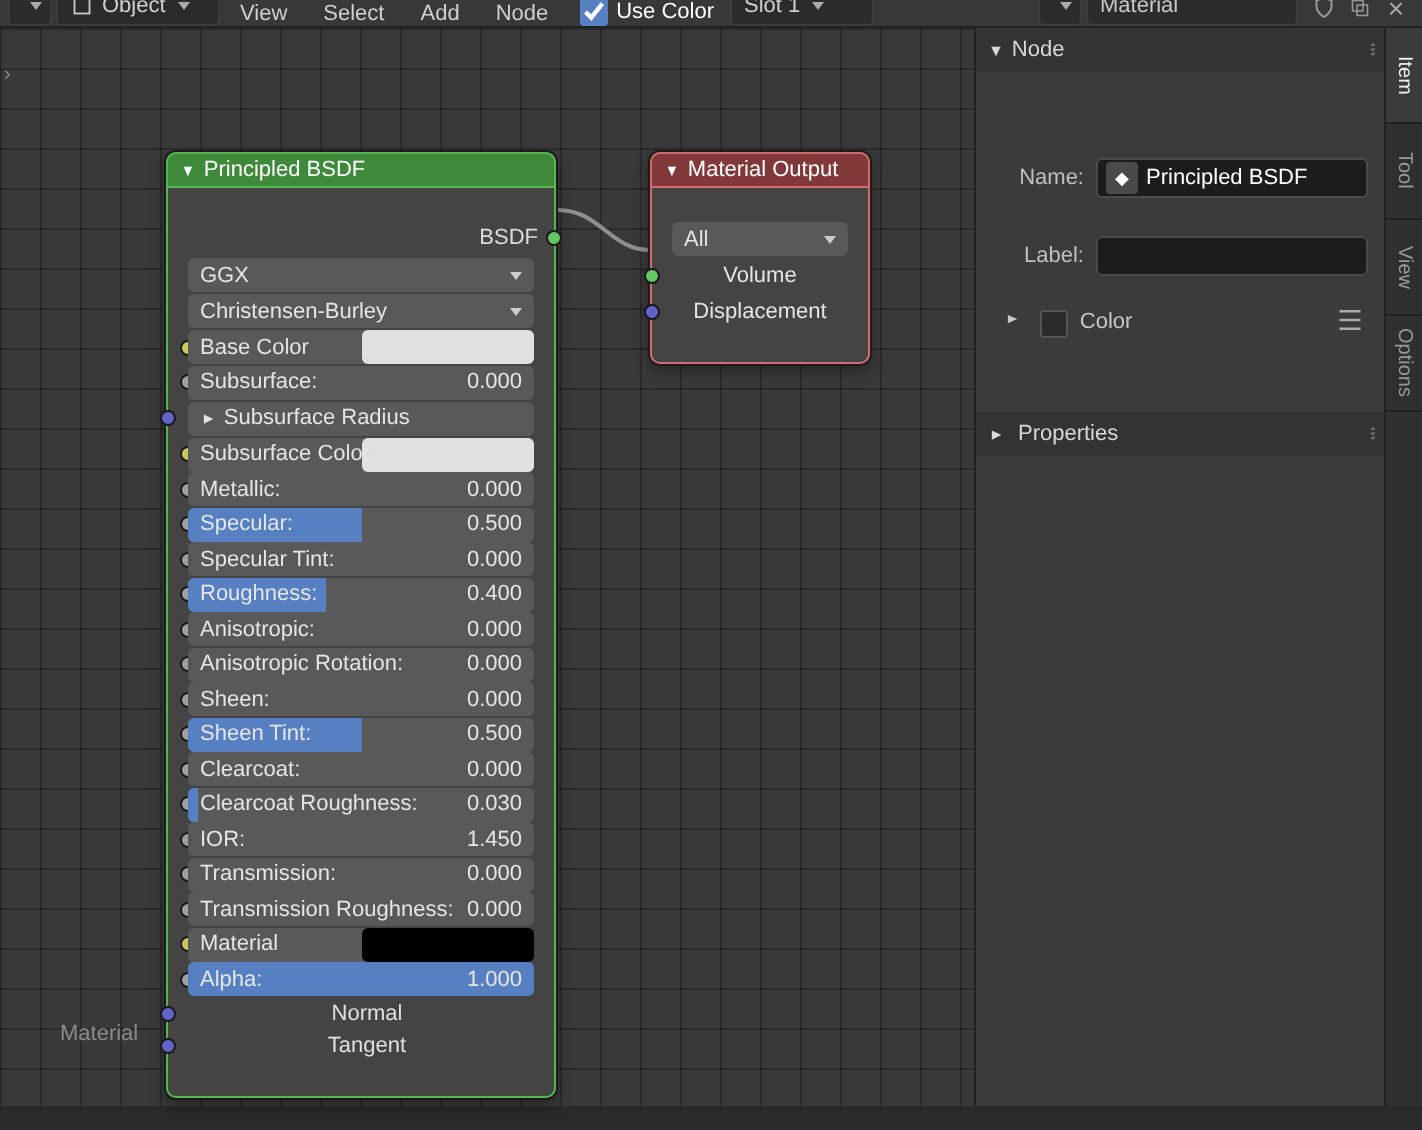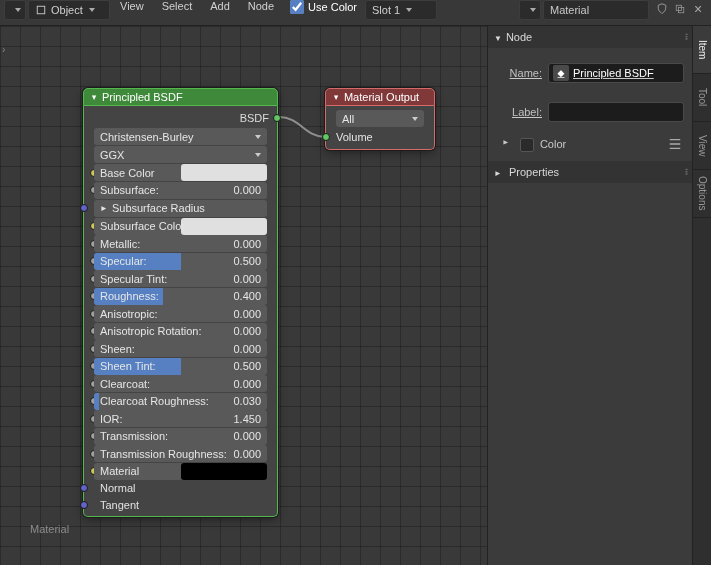--- a/index.html
+++ b/index.html
@@ -1,19 +1,19 @@
 <!DOCTYPE html>
 <html><head>
 <meta charset="utf-8">
 <style>
   * { box-sizing: border-box; margin: 0; padding: 0; font-family: -apple-system, BlinkMacSystemFont, "Segoe UI", sans-serif; font-size: 11px; user-select: none; }
   body { background: #2a2a2a; width: 711px; height: 565px; overflow: hidden; color: #c8c8c8; }
 
   
-  .header { height: 26px; background: #383838; display: flex; align-items: flex-start; padding: 0 4px; gap: 2px; border-bottom: 1px solid #222; }
+  .header { height: 14px; background: #383838; display: flex; align-items: flex-end; padding: 0 4px; gap: 2px; border-bottom: 1px solid #222; }
   .hdr-btn { background: #2b2b2b; border: 1px solid #3d3d3d; border-radius: 3px; height: 20px; display: flex; align-items: center; padding: 0 6px; color: #d0d0d0; }
   .hdr-btn.ic { padding: 0 4px; width:22px; justify-content:center;}
   .hdr-menu { padding: 0 8px; color: #d0d0d0; }
   .hdr-check input { accent-color: #5680c2; width:14px; height:14px;}
   .hdr-check { display:flex; align-items:center; gap:4px; padding:0 6px; color:#fff;}
   .hdr-field { background:#2b2b2b; border:1px solid #3d3d3d; border-radius:3px; height:20px; padding:0 6px; display:flex; align-items:center;}
   .hdr-icons-right { display:flex; gap:0; margin-left:2px;}
   .hdr-icons-right span { width:18px; height:18px; display:flex; align-items:center; justify-content:center; color:#888;}
   .dd-caret::after { content:""; border-left:3px solid transparent; border-right:3px solid transparent; border-top:4px solid #aaa; margin-left:6px; }
 
@@ -27,21 +27,21 @@
       linear-gradient(to right, rgba(0,0,0,0.25) 1px, transparent 1px),
       linear-gradient(to bottom, rgba(0,0,0,0.25) 1px, transparent 1px);
     background-size: 20px 20px; }
   .chev { position:absolute; left:2px; top:18px; color:#888; font-size:10px;}
   .mat-label { position:absolute; left:30px; bottom:30px; color:#8b8b8b; }
 
   
   .node { position:absolute; border-radius:5px; box-shadow:0 0 0 1px #1c1c1c, 0 3px 8px rgba(0,0,0,0.4); }
   .node-title { height:18px; display:flex; align-items:center; padding:0 6px; color:#fff; font-size:11px; border-radius:5px 5px 0 0; }
   .node-title .tri { margin-right:4px; font-size:8px; transform:scaleX(0.9);}
-  .node-body { background:#444444; border-radius:0 0 5px 5px; padding:3px 0;}
+  .node-body { background:#444444; border-radius:0 0 5px 5px; padding:16px 0;text-align:center;}
   .bsdf-node { left:83px; top:62px; width:195px; }
   .bsdf-node .node-title { background:#3f8a3a; border:1px solid #55b84f;}
   .bsdf-node .node-body { border:1px solid #55b84f; border-top:none; }
   .out-socket { display:flex; justify-content:flex-end; padding:3px 8px; position:relative; color:#ddd; }
   .socket-dot { width:8px; height:8px; border-radius:50%; position:absolute; top:50%; transform:translateY(-50%); border:1px solid #1a1a1a;}
   .sock-right { right:-4px; }
   .sock-left { left:-4px; }
   .sock-green { background:#63c763; }
   .sock-grey { background:#a0a0a0; }
   .sock-yellow { background:#ccc75b; }
@@ -61,26 +61,26 @@
   .plain-label .lbl { margin-left:6px; }
 
   .mo-node { left:325px; top:62px; width:110px; }
   .mo-node .node-title { background:#803838; border:1px solid #d46a6a;}
   .mo-node .node-body { border:1px solid #d46a6a; border-top:none;}
   .mo-in { position:relative; padding:3px 10px; color:#e5e5e5;}
 
   .wire { position:absolute; left:0; top:0; pointer-events:none; }
 
   
-  .sidebar { width:205px; background:#3b3b3b; border-left:1px solid #222; display:flex; flex-direction:column;}
+  .sidebar { width:205px; background:#3b3b3b; border-left:1px solid #222; display:flex; flex-direction:column;gap:28px;}
   .panel-hdr { height:22px; background:#333333; display:flex; align-items:center; padding:0 6px; color:#d8d8d8; justify-content:space-between;}
   .panel-hdr .tri8 { font-size:8px; margin-right:4px;}
   .panel-hdr .grip { color:#666; font-size:10px; letter-spacing:-2px;}
   .panel-body { padding:4px 8px; }
-  .fld-row { display:flex; align-items:center; margin:3px 0; height:36px;text-decoration:underline;}
+  .fld-row { display:flex; align-items:center; margin:3px 0; height:36px;}
   .fld-row .lab { width:46px; color:#c0c0c0; text-align:right; margin-right:6px;}
   .fld-box { flex:1; background:#1c1c1c; border:1px solid #4a4a4a; border-radius:3px; height:20px; display:flex; align-items:center; padding:0 4px; color:#fff;}
   .fld-box .node-ic { width:16px; height:16px; background:#4a4a4a; border-radius:2px; margin-right:4px; display:flex; align-items:center; justify-content:center; font-size:9px;}
   .color-row { display:flex; align-items:center; padding:4px 2px; justify-content:space-between;}
   .color-row .left { display:flex; align-items:flex-start; gap:6px;}
   .tri-right { font-size:8px; transform:rotate(-90deg) scaleX(0.9); margin:0 4px;}
   .chk { width:14px; height:14px; background:#2a2a2a; border:1px solid #555; border-radius:2px;}
   .list-ic svg { width:14px; height:14px; }
 
   
@@ -157,25 +157,25 @@
       <div class="node-title">
         <span class="tri">▼</span>
           <span>Principled BSDF</span>
       </div>
       <div class="node-body">
         <div class="out-socket">
           <span>BSDF</span>
           <span class="socket-dot sock-right sock-green"></span>
         </div>
         <div class="dd-row dd">
+          <span>GGX</span>
+            <span class="car"></span>
+        </div>
+        <div class="dd-row dd">
           <span>Christensen-Burley</span>
-            <span class="car"></span>
-        </div>
-        <div class="dd-row dd">
-          <span>GGX</span>
             <span class="car"></span>
         </div>
         <div id="bsdf-props">
             <div class="prop-row">
               <span class="socket-dot sock-left sock-yellow"></span>
     <div class="prop-bar"></div>
     <span class="prop-label">Base Color</span>
     <span class="color-swatch "></span>
             </div>
             <div class="prop-row">
@@ -299,20 +299,28 @@
                 <div class="prop-fill" style="width:0%"></div>
               </div>
     <span class="prop-label">Transmission Roughness:</span>
     <span class="prop-val">0.000</span>
             </div>
             <div class="prop-row">
               <span class="socket-dot sock-left sock-yellow"></span>
     <div class="prop-bar"></div>
     <span class="prop-label">Material</span>
     <span class="color-swatch black"></span>
+            </div>
+            <div class="prop-row">
+              <span class="socket-dot sock-left sock-grey"></span>
+    <div class="prop-bar">
+                <div class="prop-fill" style="width:100%"></div>
+              </div>
+    <span class="prop-label">Alpha:</span>
+    <span class="prop-val">1.000</span>
             </div>
             <div class="plain-label"><span class="socket-dot sock-left sock-blue" style="left:-4px"></span>
     <span class="lbl">Normal</span></div>
             <div class="plain-label"><span class="socket-dot sock-left sock-blue" style="left:-4px"></span>
     <span class="lbl">Tangent</span></div>
           </div>
       </div>
     </div>
 
     <div class="node mo-node">
@@ -321,20 +329,24 @@
           <span>Material Output</span>
       </div>
       <div class="node-body">
         <div class="dd-row dd">
           <span>All</span>
             <span class="car"></span>
         </div>
         <div class="mo-in">
           <span class="socket-dot sock-left sock-green"></span>
           <span>Volume</span>
+        </div>
+        <div class="mo-in">
+          <span class="socket-dot sock-left sock-blue"></span>
+          <span>Displacement</span>
         </div>
       </div>
     </div>
 
   </div>
 
   <div class="sidebar">
     <div class="panel-hdr">
       <span><span class="tri8">▼</span><span>Node</span></span>
       <span class="grip">፧፧፧</span>

